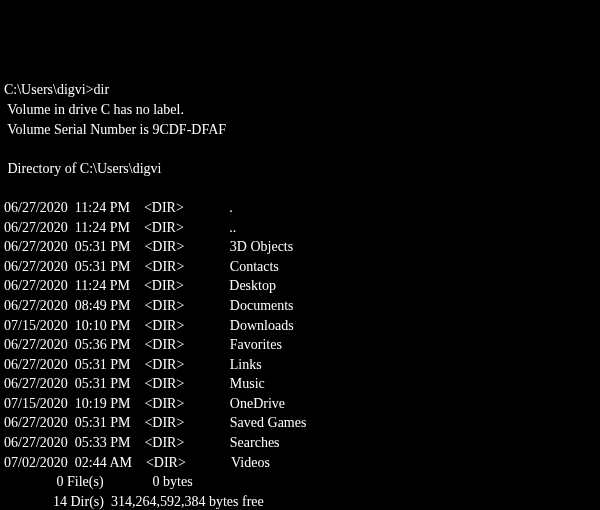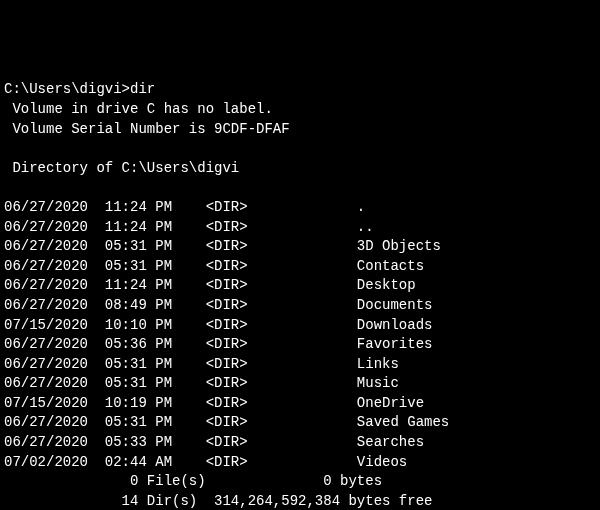--- a/index.html
+++ b/index.html
@@ -1,18 +1,19 @@
 <!DOCTYPE html>
 <html><head>
   <meta charset="utf-8">
   <style>
     * {
       margin: 0;
       padding: 0;
       box-sizing: border-box;
+      font-family: Liberation Serif, serif;
     }
     body {
       background: #000;
       color: #fff;
       font-family: Consolas, "Courier New", monospace;
       font-size: 14px;
       line-height: 1.4;
       width: 600px;
       height: 510px;
       padding: 2px 4px;

